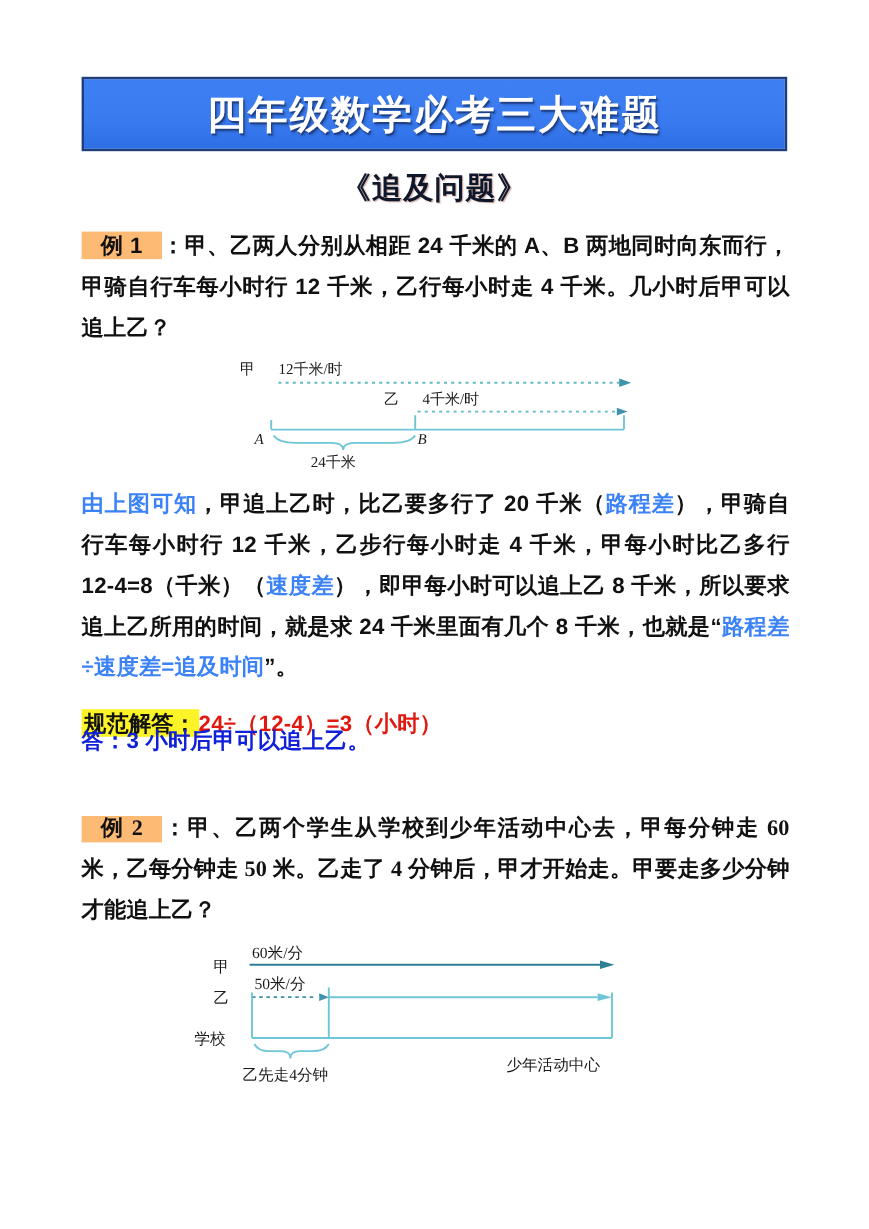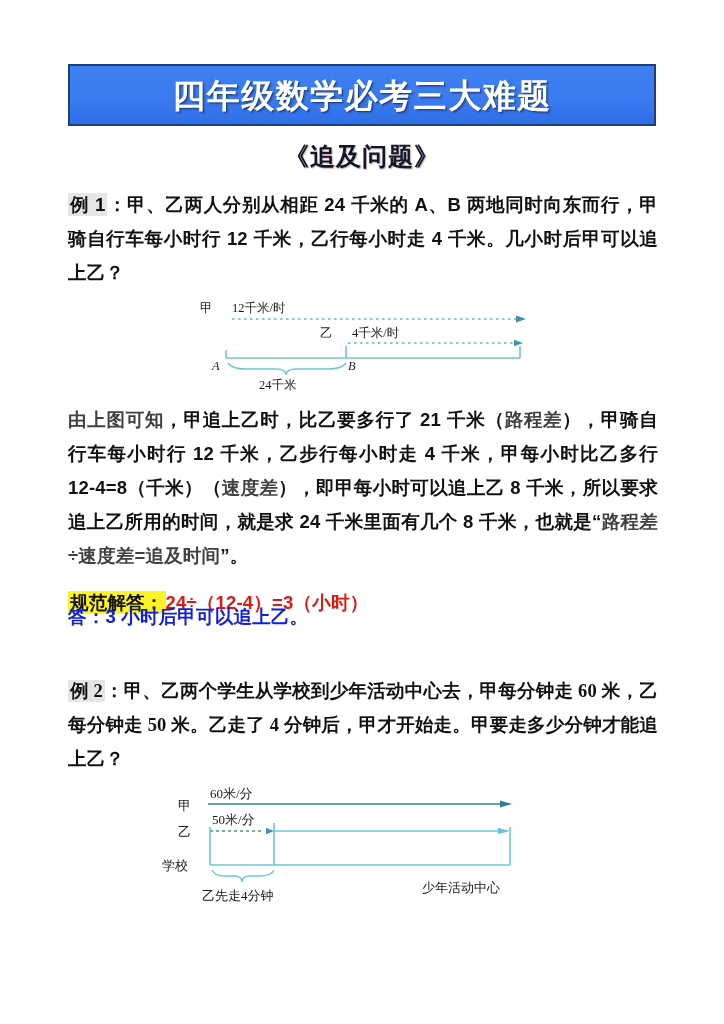--- a/index.html
+++ b/index.html
@@ -66,28 +66,28 @@
     left: 68px;
     width: 590px;
     font-size: 18.5px;
     font-weight: bold;
     color: #111111;
     line-height: 34px;
     letter-spacing: 0.2px;
     text-align: justify;
   }
   .hl-blue {
-    background: #e5e5e5;
-    padding: 1px 2px;
+    background: #fdba74;
+    padding: 1px 16px;
   }
   .hl-yellow {
     background: #fcf426;
     padding: 1px 2px;
   }
-  .magenta { color: #404040; }
+  .magenta { color: #3b82f6; }
   .red { color: #e0180f; }
   .blue { color: #1020d8; }
 
   .p-ex1  { top: 188px; }
   .p-expl { top: 403px; }
   .p-ans  { top: 586px; }
   .p-ans2 { top: 600px; }
   .p-ex2  { top: 674px; font-family: Liberation Serif, serif; }
 
   
@@ -135,21 +135,21 @@
       <text class="dglabel" x="34" y="16" font-size="12.5">12千米/时</text>
       <text class="dglabel" x="122" y="41" font-size="12.5">乙</text>
       <text class="dglabel" x="154" y="41" font-size="12.5">4千米/时</text>
       <text class="dglabel" x="14" y="74" font-size="12.5" font-style="italic">A</text>
       <text class="dglabel" x="150" y="74" font-size="12.5" font-style="italic">B</text>
       <text class="dglabel" x="61" y="93" font-size="12.5">24千米</text>
     </svg>
   </div>
 
   <div class="para p-expl">
-    <span class="magenta">由上图可知</span><span>，甲追上乙时，比乙要多行了 21 千米（</span><span class="magenta">路程差</span><span>），甲骑自行车每小时行 12 千米，乙步行每小时走 4 千米，甲每小时比乙多行 12-4=8（千米）（</span><span class="magenta">速度差</span><span>），即甲每小时可以追上乙 8 千米，所以要求追上乙所用的时间，就是求 24 千米里面有几个 8 千米，也就是“</span><span class="magenta">路程差÷速度差=追及时间</span><span>”。</span>
+    <span class="magenta">由上图可知</span><span>，甲追上乙时，比乙要多行了 20 千米（</span><span class="magenta">路程差</span><span>），甲骑自行车每小时行 12 千米，乙步行每小时走 4 千米，甲每小时比乙多行 12-4=8（千米）（</span><span class="magenta">速度差</span><span>），即甲每小时可以追上乙 8 千米，所以要求追上乙所用的时间，就是求 24 千米里面有几个 8 千米，也就是“</span><span class="magenta">路程差÷速度差=追及时间</span><span>”。</span>
   </div>
 
   <div class="para p-ans">
     <span class="hl-yellow">规范解答：</span><span class="red">24÷（12-4）=3（小时）</span>
   </div>
   <div class="para p-ans2">
     <span class="blue">答：</span><span class="blue">3 小时后甲可以追上乙。</span>
   </div>
 
   <div class="para p-ex2">

